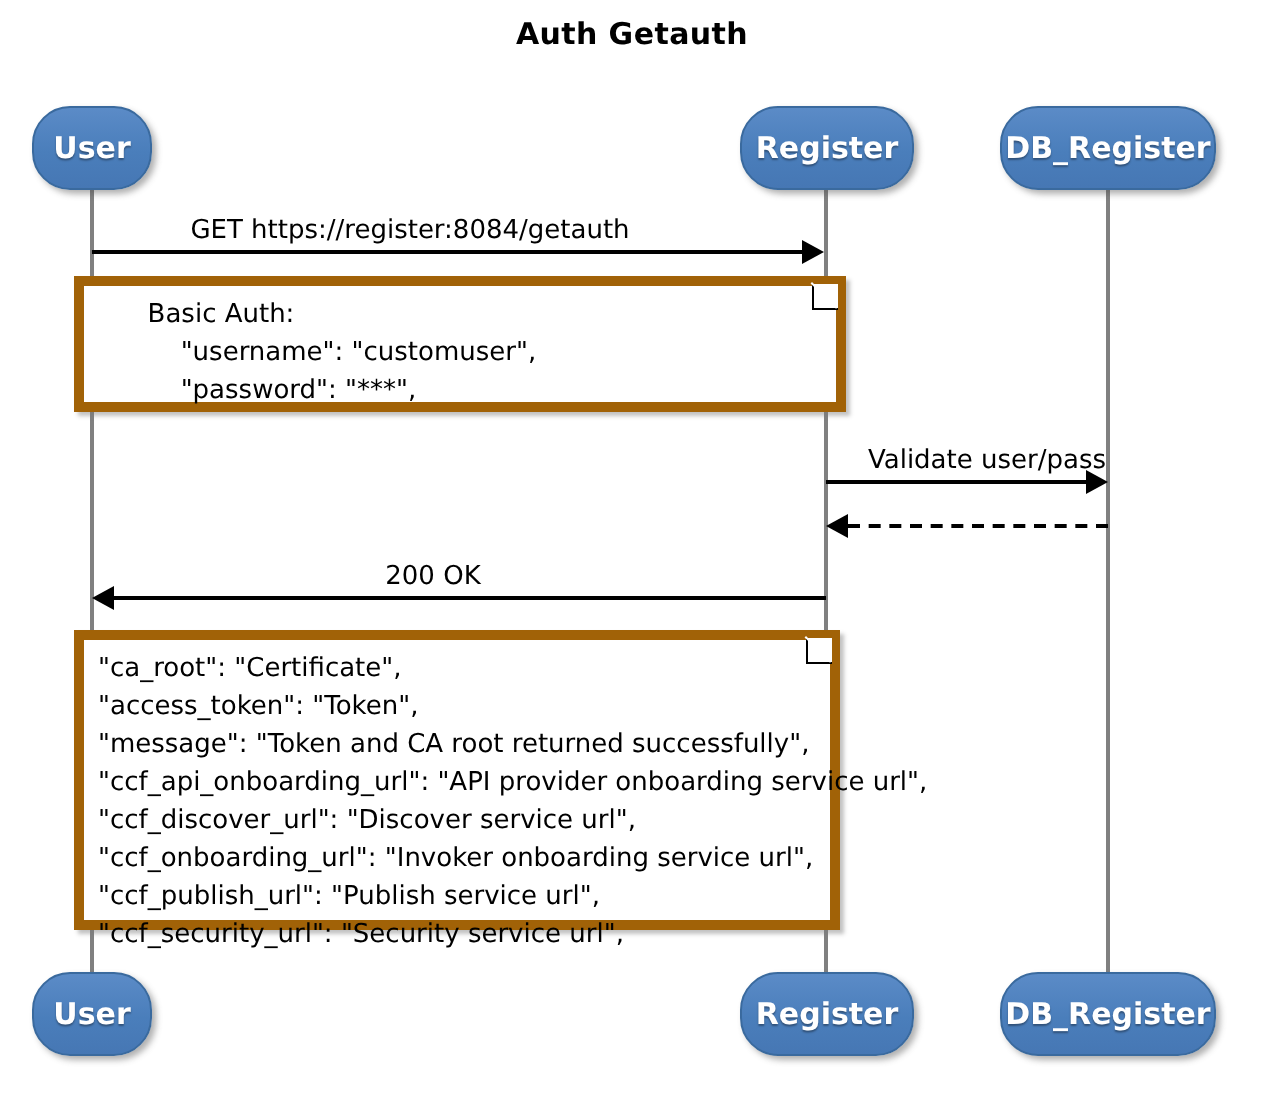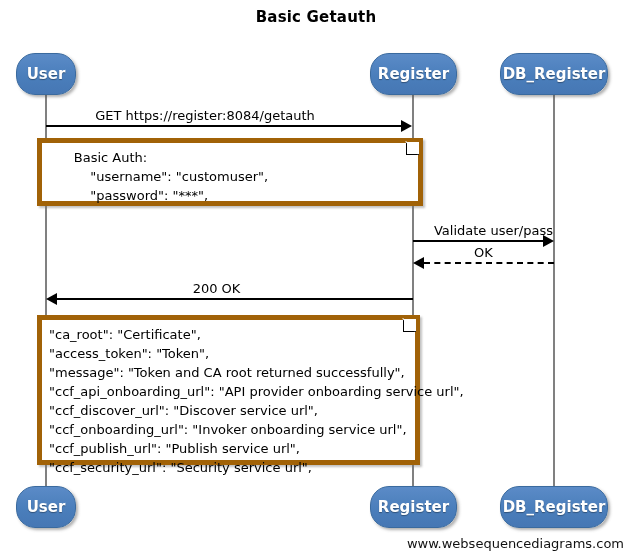--- a/index.html
+++ b/index.html
@@ -141,21 +141,21 @@
     font-size: 13px;
     color: #111111;
     white-space: nowrap;
   }
 </style>
 </head>
 <body>
 
 <div id="canvas">
 
-  <div class="title">Basic Getauth</div>
+  <div class="title">Auth Getauth</div>
 
   <div class="lifeline" style="left:45px; top:95px; height:393px;"></div>
   <div class="lifeline" style="left:412px; top:95px; height:393px;"></div>
   <div class="lifeline" style="left:553px; top:95px; height:393px;"></div>
 
   <div class="actor" style="left:16px; top:53px; width:60px; height:42px;">
     <span>User</span>
   </div>
   <div class="actor" style="left:370px; top:53px; width:87px; height:42px;">
     <span>Register</span>
@@ -172,21 +172,20 @@
     <div class="fold"></div>
     <div class="note-text">      Basic Auth:
           "username": "customuser",
           "password": "***",</div>
   </div>
 
   <div class="arrow-label" style="left:413px; top:223px; width:161px;">Validate user/pass</div>
   <div class="arrow-line" style="left:413px; top:240px; width:130px;"></div>
   <div class="arrow-head right" style="left:543px; top:235px;"></div>
 
-  <div class="arrow-label" style="left:413px; top:245px; width:141px;">OK</div>
   <div class="arrow-line dashed" style="left:424px; top:262px; width:130px;"></div>
   <div class="arrow-head left" style="left:413px; top:257px;"></div>
 
   <div class="arrow-label" style="left:46px; top:281px; width:341px;">200 OK</div>
   <div class="arrow-line" style="left:57px; top:298px; width:356px;"></div>
   <div class="arrow-head left" style="left:46px; top:293px;"></div>
 
   <div class="note" style="left:37px; top:315px; width:383px; height:150px;">
     <div class="fold"></div>
     <div class="note-text">"ca_root": "Certificate",
@@ -202,15 +201,14 @@
   <div class="actor" style="left:16px; top:486px; width:60px; height:42px;">
     <span>User</span>
   </div>
   <div class="actor" style="left:370px; top:486px; width:87px; height:42px;">
     <span>Register</span>
   </div>
   <div class="actor" style="left:500px; top:486px; width:108px; height:42px;">
     <span>DB_Register</span>
   </div>
 
-  <div class="footer">www.websequencediagrams.com</div>
 
 </div>
 
 </body></html>

